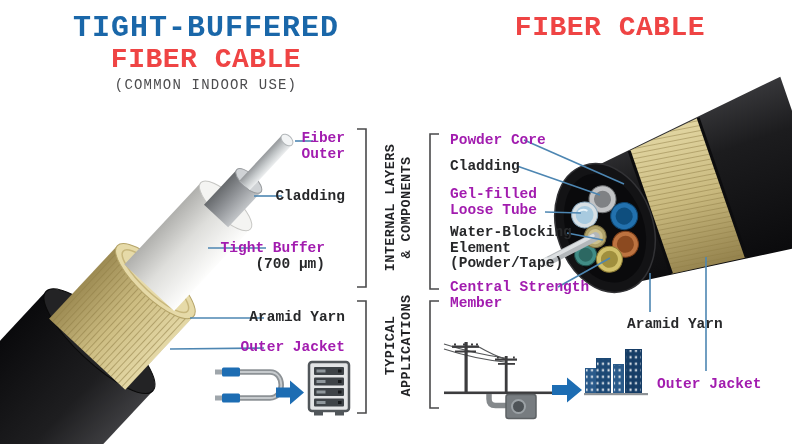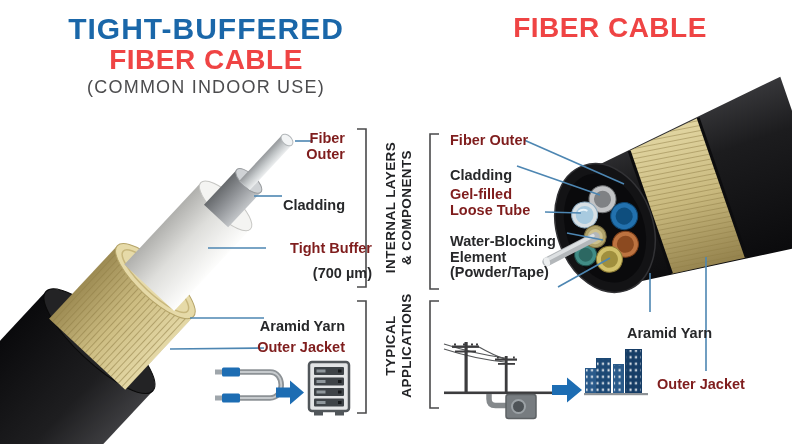--- a/index.html
+++ b/index.html
@@ -1,31 +1,31 @@
 <!DOCTYPE html>
 <html><head>
 <meta charset="utf-8">
 <style>
   * { margin:0; padding:0; box-sizing:border-box; }
   body { background:#fff; }
   #stage {
     position:relative; width:792px; height:444px; overflow:hidden;
-    background:#ffffff; font-family:Liberation Sans, sans-serif;
+    background:#ffffff; font-family:Liberation Mono, monospace;
   }
   .abs { position:absolute; }
   
   .title-block { text-align:center; }
   .t1 { font-size:30px; font-weight:700; color:#1a67a9; letter-spacing:1px; line-height:1.05; }
   .t2 { font-size:28px; font-weight:700; color:#ef4444; letter-spacing:0.5px; line-height:1.05; }
-  .t3 { font-size:18px; font-weight:400; color:#4c4c4e; letter-spacing:1.2px; margin-top:3px; }
+  .t3 { font-size:14px; font-weight:400; color:#4c4c4e; letter-spacing:1.2px; margin-top:3px; }
   
   .lbl { font-size:14.5px; font-weight:700; line-height:1.1; white-space:nowrap; }
   .lbl .ln { display:block; }
-  .blue  { color:#7f1d1d; }
-  .dark  { color:#27282a;margin-top:9px; }
+  .blue  { color:#a21caf; }
+  .dark  { color:#27282a; }
   .right-align { text-align:right; }
   
   .vtext {
     position:absolute; text-align:center; transform:rotate(-90deg);
     font-size:13.5px; font-weight:700; color:#222326; letter-spacing:0.4px; line-height:1.15;
     white-space:nowrap;
   }
   svg { display:block; }
 </style>
 </head>
@@ -201,37 +201,41 @@
   <div class="vtext" style="left:339px;top:330px;width:120px;">
     <div>TYPICAL</div>
     <div>APPLICATIONS</div>
   </div>
 
   <div class="abs lbl blue right-align" style="right:447px;top:131px;">
     <span class="ln">Fiber</span>
     <span class="ln">Outer</span>
   </div>
   <div class="abs lbl dark right-align" style="right:447px;top:189px;">Cladding</div>
-  <div class="abs lbl right-align" style="right:420px;top:241px;">
+  <div class="abs lbl right-align" style="right:467px;top:241px;">
     <span class="ln blue">Tight Buffer</span>
     <span class="ln dark">(700 µm)</span>
   </div>
   <div class="abs lbl dark right-align" style="right:447px;top:310px;">Aramid Yarn</div>
   <div class="abs lbl blue right-align" style="right:447px;top:340px;">Outer Jacket</div>
 
-  <div class="abs lbl blue" style="left:450px;top:133px;">Fiber Outer</div>
+  <div class="abs lbl blue" style="left:450px;top:133px;">Powder Core</div>
   <div class="abs lbl dark" style="left:450px;top:159px;">Cladding</div>
   <div class="abs lbl dark" style="left:450px;top:225px;line-height:1.08;">
     <span class="ln">Water-Blocking</span>
     <span class="ln">Element</span>
     <span class="ln">(Powder/Tape)</span>
   </div>
   <div class="abs lbl blue" style="left:450px;top:187px;">
     <span class="ln">Gel-filled</span>
     <span class="ln">Loose Tube</span>
+  </div>
+  <div class="abs lbl blue" style="left:450px;top:280px;">
+    <span class="ln">Central Strength</span>
+    <span class="ln">Member</span>
   </div>
   <div class="abs lbl dark" style="left:627px;top:317px;">Aramid Yarn</div>
   <div class="abs lbl" style="left:657px;top:377px;">
     <span class="ln blue">Outer Jacket</span>
   </div>
 
   <svg class="abs" style="left:212px;top:362px;" width="100" height="52" viewBox="0 0 100 52">
     <path d="M28,10 H58 C73,10 73,36 58,36 H28" fill="none" stroke="#8d9296" stroke-width="5.5"></path>
     <path d="M28,10 H58 C73,10 73,36 58,36 H28" fill="none" stroke="#c6cacd" stroke-width="1.8"></path>
     <rect x="10" y="5.5" width="18" height="9" rx="1.5" fill="#1d6db3"></rect>

